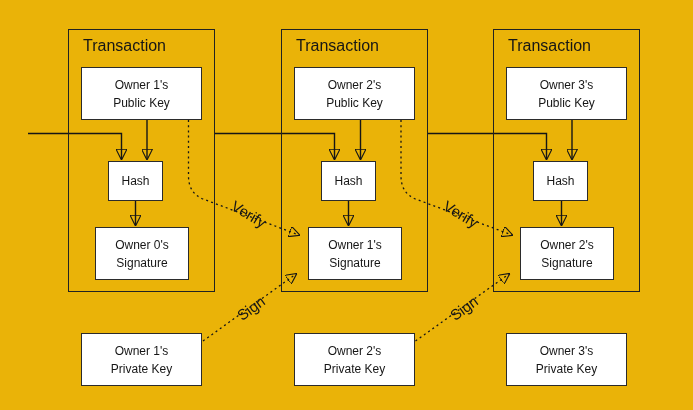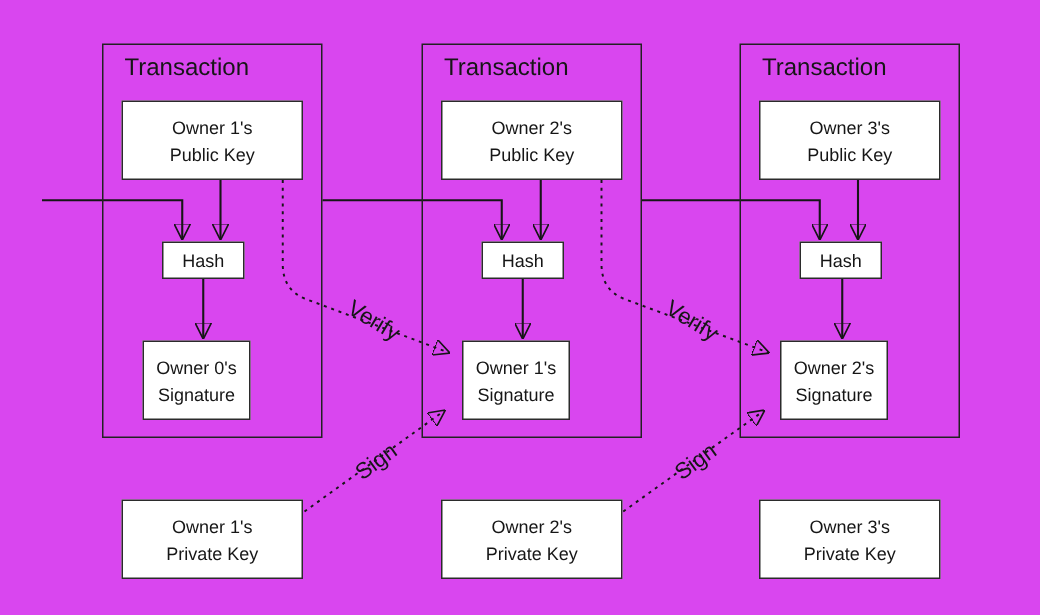--- a/index.html
+++ b/index.html
@@ -4,21 +4,21 @@
 <style>
   html, body {
     margin: 0;
     padding: 0;
     background: #ffffff;
   }
   .stage {
     position: relative;
     width: 693px;
     height: 410px;
-    background: #d946ef;
+    background: #eab308;
     font-family: "Liberation Sans", sans-serif;
     color: #161616;
     overflow: hidden;
   }
   .wires {
     position: absolute;
     left: 0; top: 0;
     width: 693px; height: 410px;
   }
   .wires path { fill: none; stroke: #161616; }
@@ -57,22 +57,22 @@
     border: 1.4px solid #2b2b2b;
     display: flex;
     align-items: center;
     justify-content: center;
     text-align: center;
     white-space: pre-line;
     font-size: 12px;
     line-height: 18px;
   }
   .pk   { left: 13px; top: 67px;  width: 121px; height: 53px; }
-  .hash { left: 40px; top: 161px; width: 55px;  height: 25px; }
-  .sig  { left: 27px; top: 227px; width: 72px;  height: 53px; }
+  .hash { left: 40px; top: 161px; width: 55px;  height: 40px; }
+  .sig  { left: 27px; top: 227px; width: 94px;  height: 53px; }
   .priv { left: 13px; top: 333px; width: 121px; height: 53px; }
 
   .edge-label {
     position: absolute;
     font-size: 15px;
     white-space: nowrap;
   }
   .v1 { left: 249px; top: 214px; transform: translate(-50%,-50%) rotate(31deg); }
   .v2 { left: 461px; top: 214px; transform: translate(-50%,-50%) rotate(31deg); }
   .s1 { left: 251px; top: 308px; transform: translate(-50%,-50%) rotate(-36deg); }

